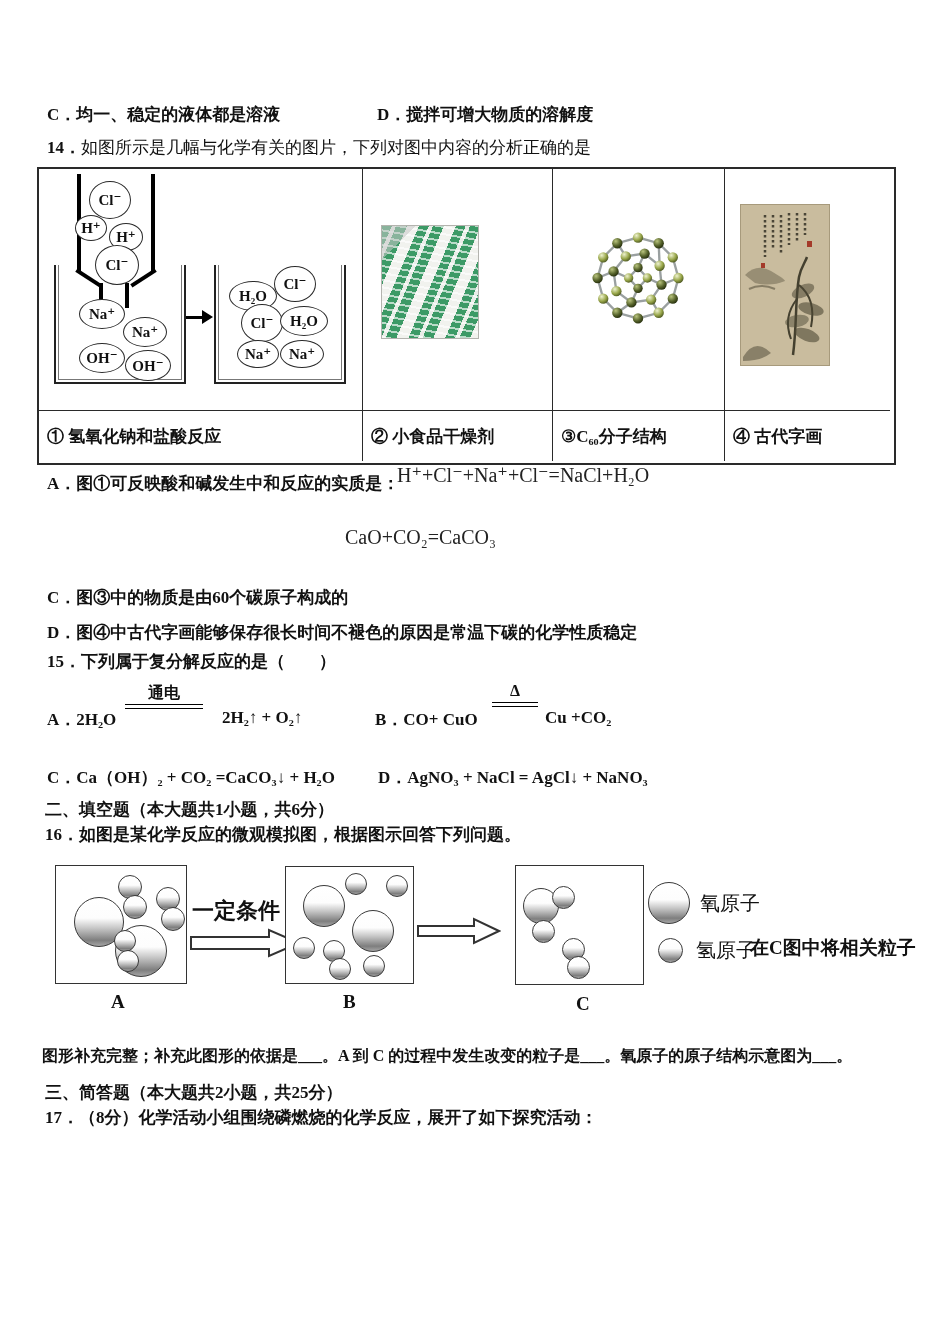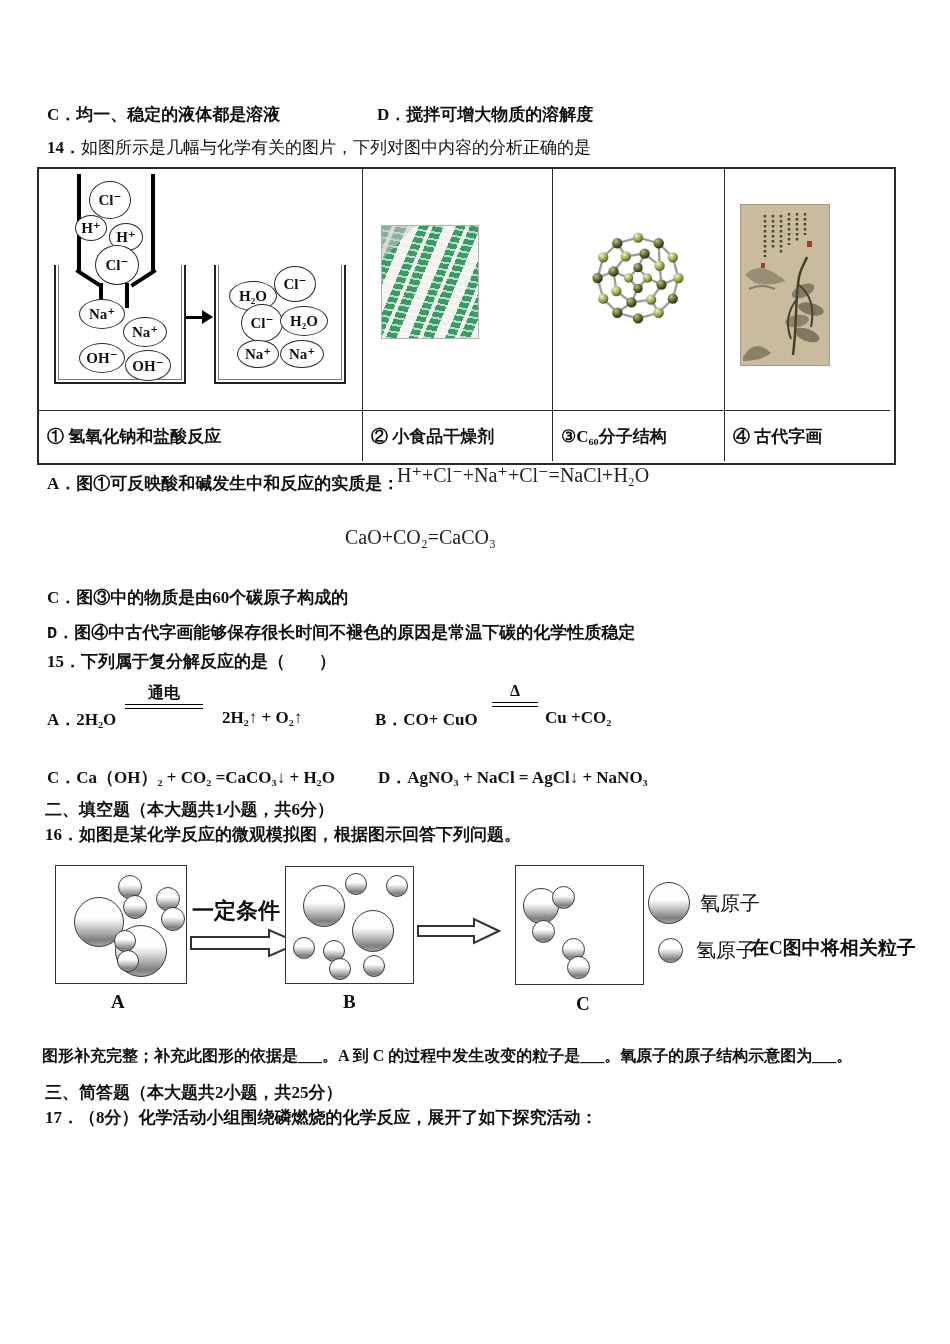--- a/index.html
+++ b/index.html
@@ -188,21 +188,21 @@
     <div class="fcap">③C₆₀分子结构</div>
     <div class="fcap last">④ 古代字画</div>
   </div>
 
   <div class="ln b" style="left:47px;top:472px;">A．图①可反映酸和碱发生中和反应的实质是：</div>
   <div class="ln eq" style="left:397px;top:463px;">H⁺+Cl⁻+Na⁺+Cl⁻=NaCl+H₂O</div>
 
   <div class="ln eq" style="left:345px;top:526px;">CaO+CO₂=CaCO₃</div>
 
   <div class="ln b" style="left:47px;top:586px;">C．图③中的物质是由60个碳原子构成的</div>
-  <div class="ln b" style="left:47px;top:621px;font-family:Liberation Mono, monospace;">D．图④中古代字画能够保存很长时间不褪色的原因是常温下碳的化学性质稳定</div>
+  <div class="ln b" style="left:47px;top:621px;">D．图④中古代字画能够保存很长时间不褪色的原因是常温下碳的化学性质稳定</div>
 
   <div class="ln b" style="left:47px;top:650px;">15．下列属于复分解反应的是（　　）</div>
 
   <div class="ln b" style="left:47px;top:708px;">A．2H₂O</div>
   <div class="cond" style="left:125px;top:684px;width:78px;">
     <span class="ct">通电</span>
     <span class="cl"></span>
   </div>
   <div class="ln b" style="left:222px;top:708px;">2H₂↑ + O₂↑</div>
 

